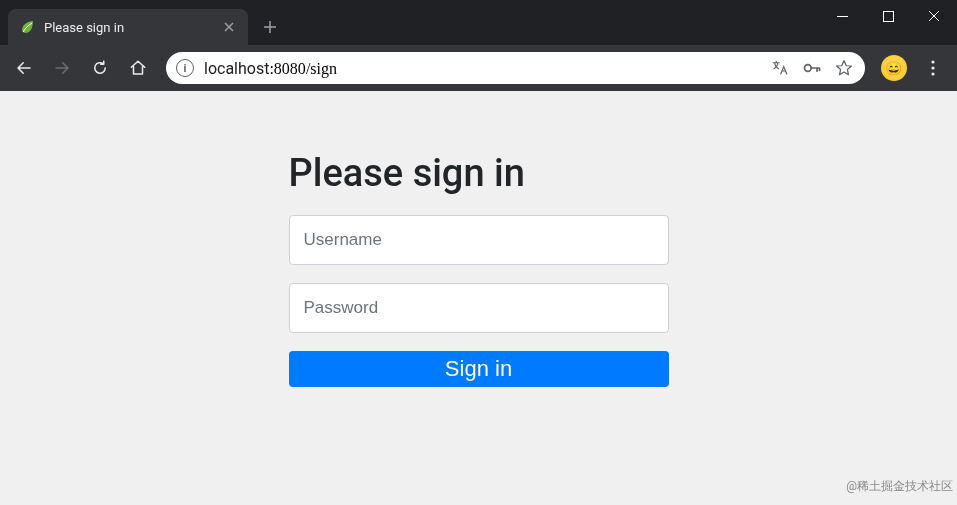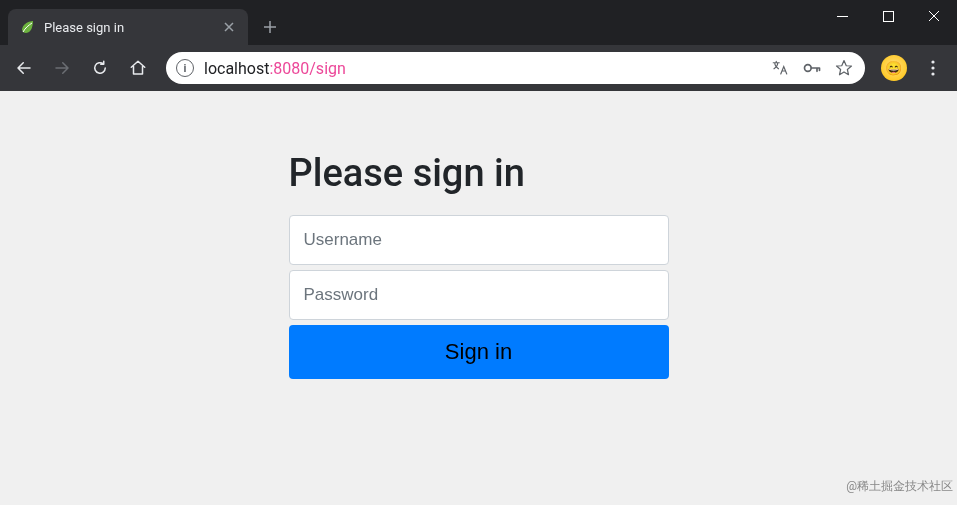--- a/index.html
+++ b/index.html
@@ -122,21 +122,21 @@
       border: 1.5px solid #5f6368;
       border-radius: 50%;
       font-size: 11px;
       font-weight: bold;
     }
     .addr-text {
       flex: 1;
       font-size: 16px;
       color: #202124;
     }
-    .addr-text .dim { color: #ec4899; }
+    .addr-text .dim { color: #000000; font-family: Liberation Serif, serif; }
     .addr-icon {
       color: #5f6368;
       width: 22px;
       height: 22px;
       display: flex;
       align-items: center;
       justify-content: center;
       cursor: pointer;
     }
     .profile {
@@ -170,29 +170,29 @@
     }
     .form-input {
       width: 100%;
       height: 50px;
       border: 1px solid #ced4da;
       border-radius: 4px;
       background: #fff;
       padding: 0 14px;
       font-size: 17px;
       color: #495057;
-      margin-bottom: 5px;
+      margin-bottom: 18px;
       outline: none;
     }
     .form-input::placeholder { color: #6c757d; }
     .signin-btn {
       width: 100%;
-      height: 54px;
+      height: 36px;
       background: #007bff;
-      color: #000000;
+      color: #fef9c3;
       border: none;
       border-radius: 4px;
       font-size: 22px;
       font-weight: 400;
       cursor: pointer;
     }
     .watermark {
       position: absolute;
       right: 4px;
       bottom: 10px;

